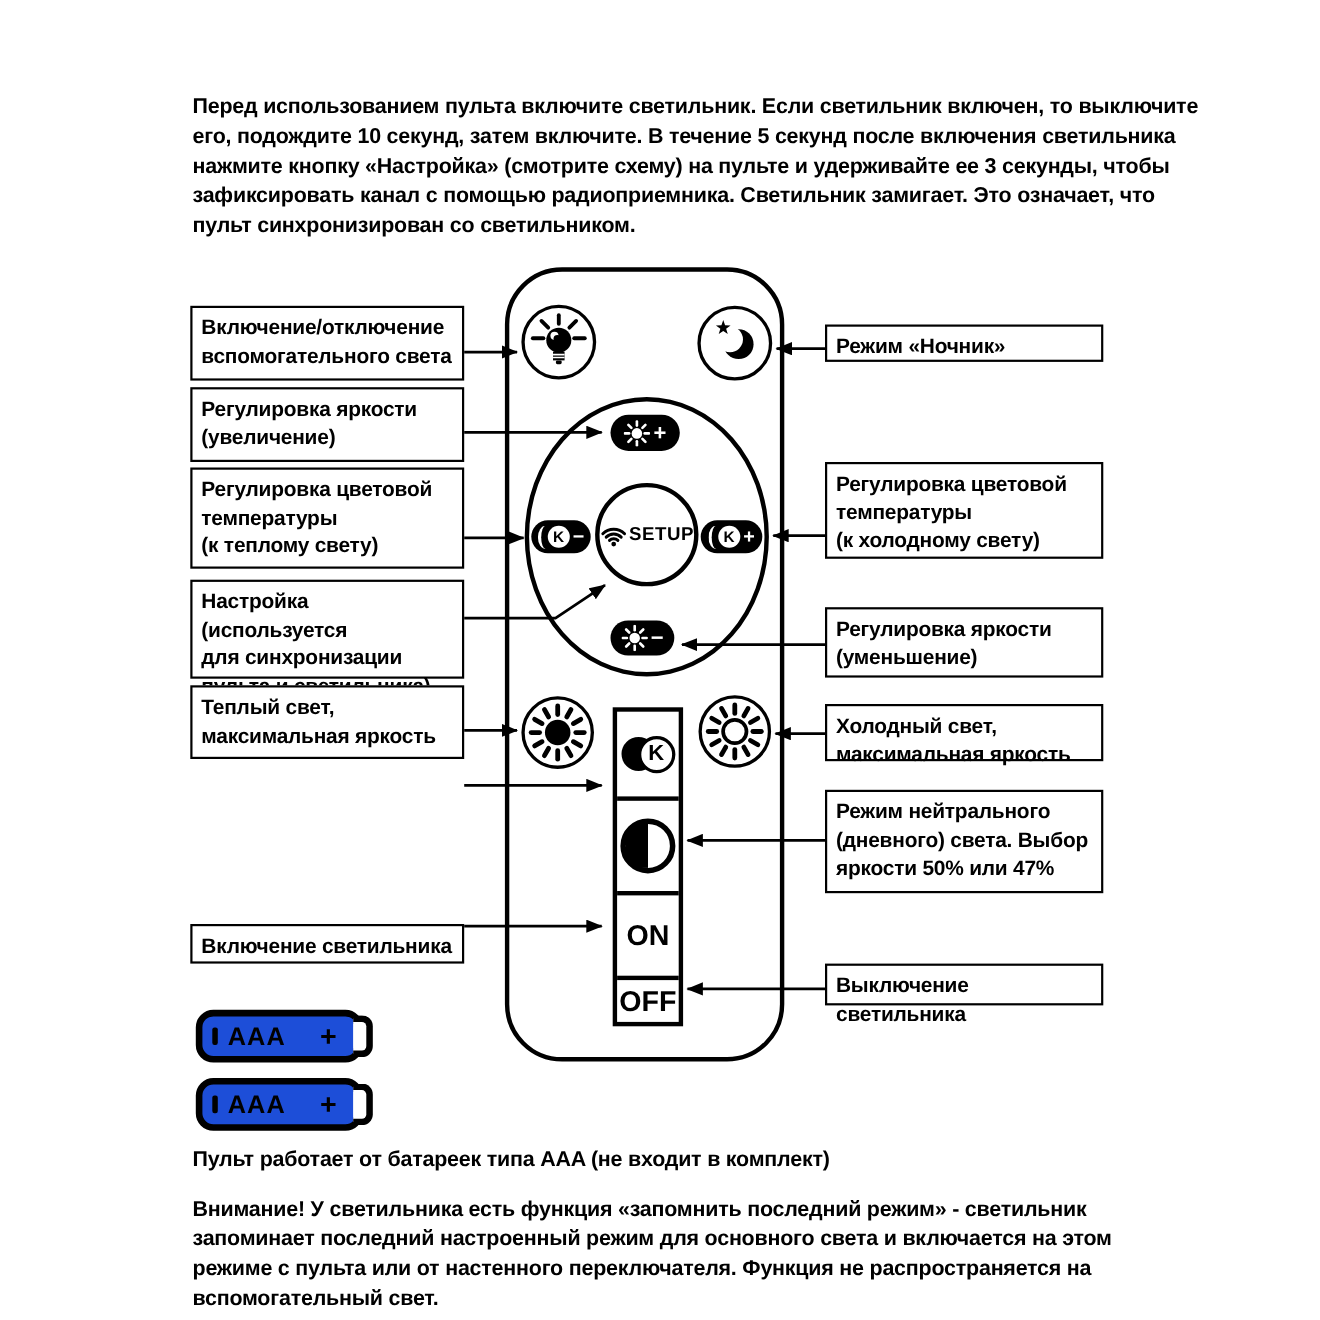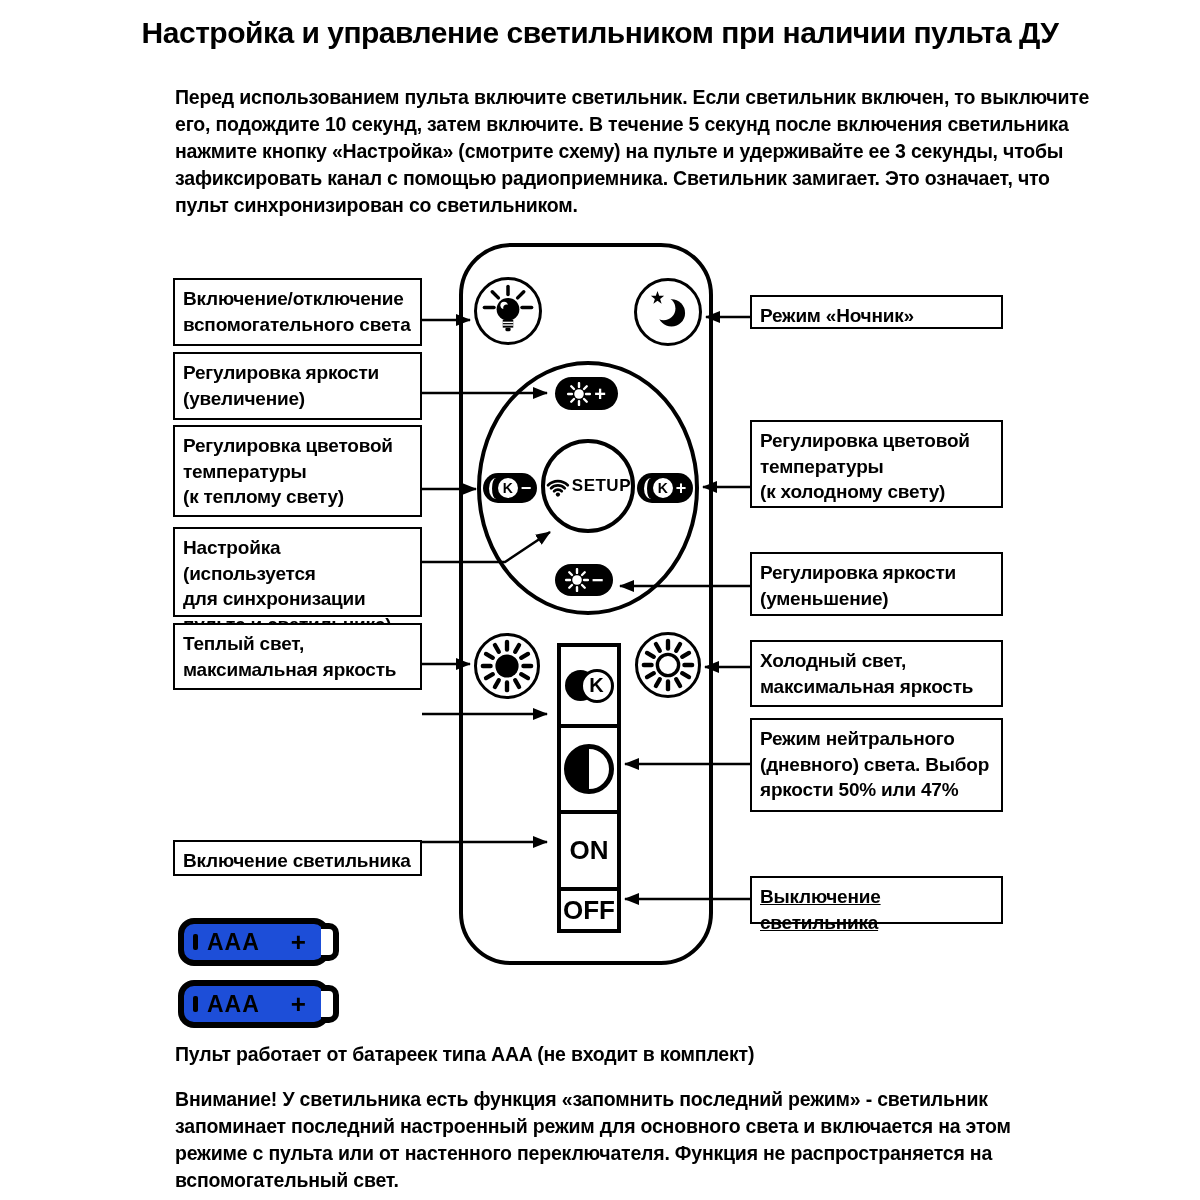--- a/index.html
+++ b/index.html
@@ -47,21 +47,20 @@
   .bat-plus{font-size:26px;font-weight:bold;margin-left:auto;margin-right:18px;}
   .bat-nub{position:absolute;right:-15px;top:50%;transform:translateY(-50%);width:12px;height:26px;
            border:6px solid #000;border-left:none;border-radius:0 10px 10px 0;background:#fff;}
   #arrows-overlay{position:absolute;left:0;top:0;z-index:30;pointer-events:none;}
 </style>
 </head>
 <body>
 
 <div id="canvas">
 
-  <div id="page-title" class="abs">Настройка и управление светильником при наличии пульта ДУ</div>
   <div id="intro-text" class="abs para">Перед использованием пульта включите светильник. Если светильник включен, то выключите
 его, подождите 10 секунд, затем включите. В течение 5 секунд после включения светильника
 нажмите кнопку «Настройка» (смотрите схему) на пульте и удерживайте ее 3 секунды, чтобы
 зафиксировать канал с помощью радиоприемника. Светильник замигает. Это означает, что
 пульт синхронизирован со светильником.</div>
 
   <div class="abs callout" style="left:173px;top:278px;width:249px;height:68px;">Включение/отключение
 вспомогательного света</div>
   <div class="abs callout" style="left:173px;top:352px;width:249px;height:68px;">Регулировка яркости
 (увеличение)</div>
@@ -74,26 +73,26 @@
   <div class="abs callout" style="left:173px;top:623px;width:249px;height:67px;">Теплый свет,
 максимальная яркость</div>
   <div class="abs callout" style="left:173px;top:840px;width:249px;height:36px;">Включение светильника</div>
 
   <div class="abs callout" style="left:750px;top:295px;width:253px;height:34px;">Режим «Ночник»</div>
   <div class="abs callout" style="left:750px;top:420px;width:253px;height:88px;">Регулировка цветовой
 температуры
 (к холодному свету)</div>
   <div class="abs callout" style="left:750px;top:552px;width:253px;height:64px;">Регулировка яркости
 (уменьшение)</div>
-  <div class="abs callout" style="left:750px;top:640px;width:253px;height:67px;">Холодный свет,
+  <div class="abs callout" style="left:750px;top:640px;width:253px;height:52px;">Холодный свет,
 максимальная яркость</div>
   <div class="abs callout" style="left:750px;top:718px;width:253px;height:94px;">Режим нейтрального
 (дневного) света. Выбор
 яркости 50% или 47%</div>
-  <div class="abs callout" style="left:750px;top:876px;width:253px;height:48px;text-decoration:underline;">Выключение светильника</div>
+  <div class="abs callout" style="left:750px;top:876px;width:253px;height:38px;">Выключение светильника</div>
 
   <div id="remote-body" class="abs"></div>
 
   <div class="abs btn-circle" style="left:474px;top:277px;width:68px;height:68px;">
     <svg width="56" height="56" viewBox="0 0 64 64">
       <g stroke="#000" stroke-width="4" stroke-linecap="round">
         <line x1="5" y1="28" x2="16" y2="28"></line>
         <line x1="48" y1="28" x2="59" y2="28"></line>
         <line x1="32" y1="4" x2="32" y2="13"></line>
         <line x1="14" y1="10" x2="21" y2="17"></line>

